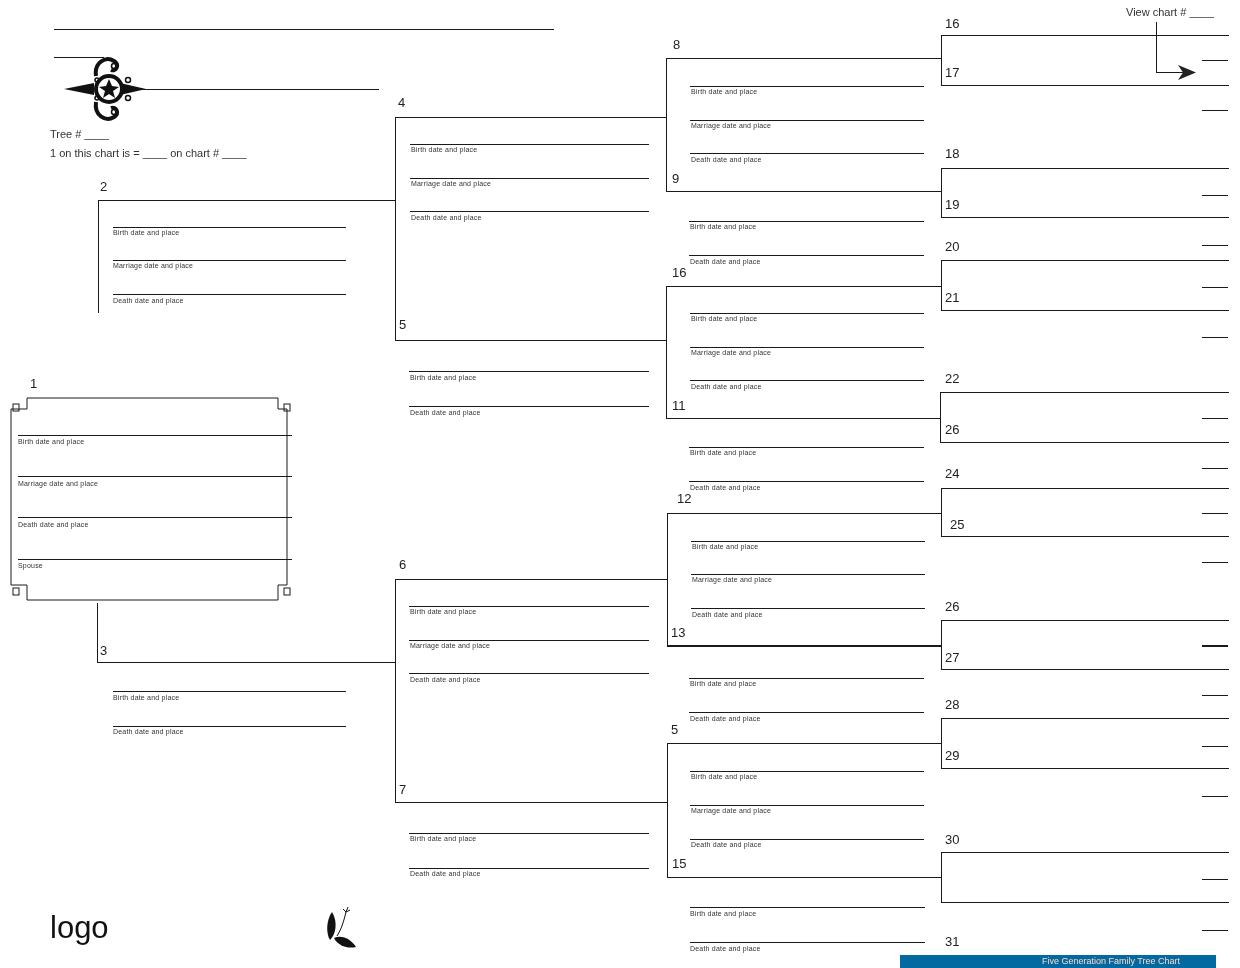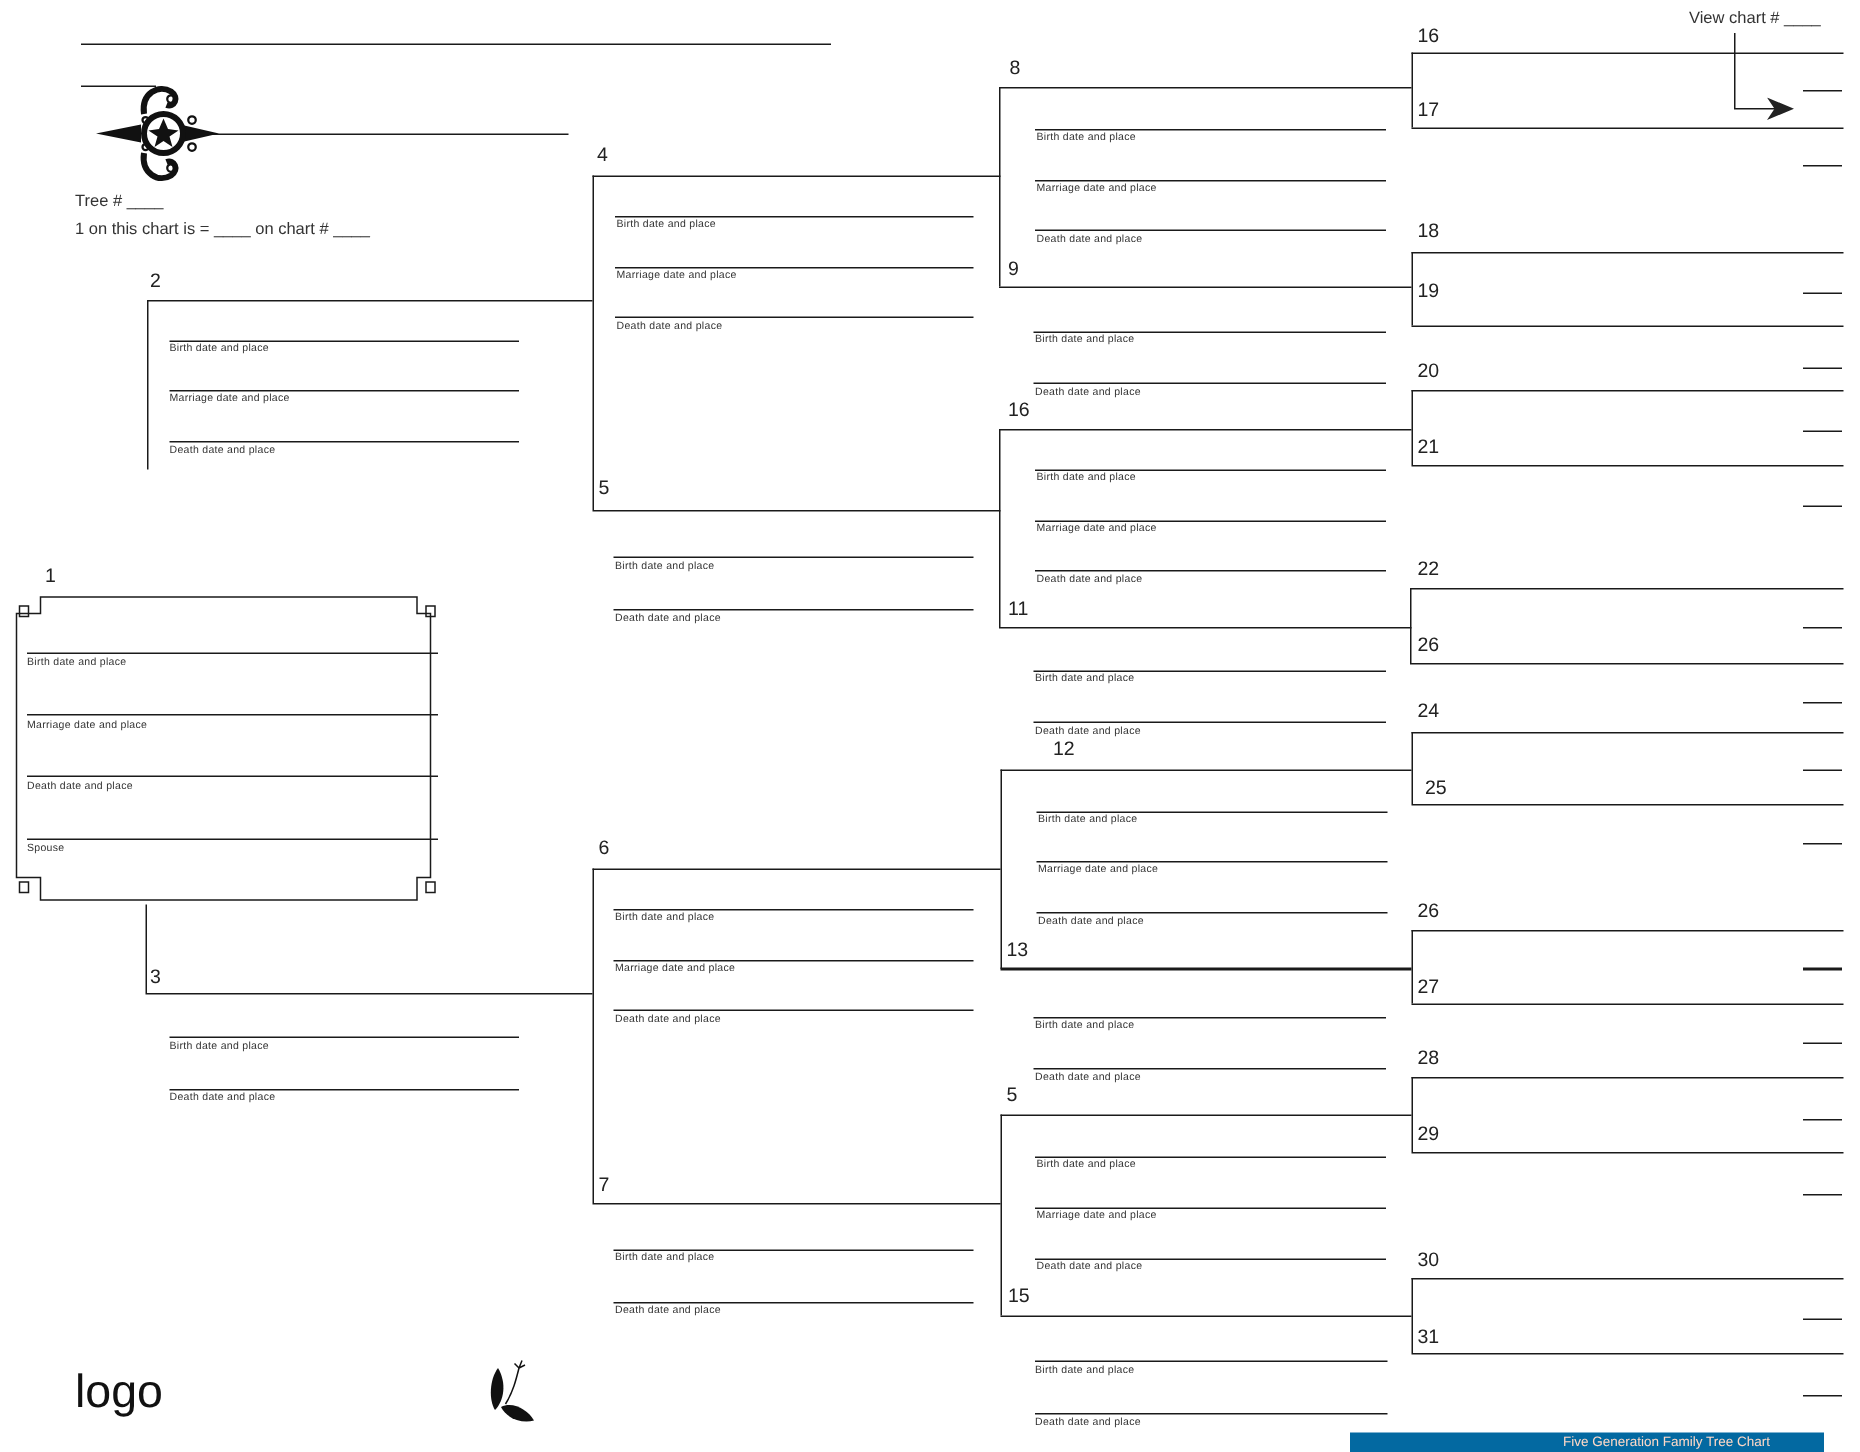--- a/index.html
+++ b/index.html
@@ -138,21 +138,21 @@
 <div class="lbl" style="left:691px;top:349px;">Marriage date and place</div>
 <div class="h" style="left:690px;top:380px;width:234px;"></div>
 <div class="lbl" style="left:691px;top:383px;">Death date and place</div>
 <div class="num" style="left:672px;top:399px;">11</div>
 <div class="h" style="left:666px;top:418px;width:275px;"></div>
 <div class="h" style="left:689px;top:447px;width:235px;"></div>
 <div class="lbl" style="left:690px;top:449px;">Birth date and place</div>
 <div class="h" style="left:689px;top:481px;width:235px;"></div>
 <div class="lbl" style="left:690px;top:484px;">Death date and place</div>
 
-<div class="num" style="left:702px;top:492px;text-align:center;">12</div>
+<div class="num" style="left:677px;top:492px;text-align:center;">12</div>
 <div class="h" style="left:667px;top:513px;width:274px;"></div>
 <div class="v" style="left:667px;top:513px;height:133px;"></div>
 <div class="h" style="left:691px;top:541px;width:234px;"></div>
 <div class="lbl" style="left:692px;top:543px;">Birth date and place</div>
 <div class="h" style="left:691px;top:574px;width:234px;"></div>
 <div class="lbl" style="left:692px;top:576px;">Marriage date and place</div>
 <div class="h" style="left:691px;top:608px;width:234px;"></div>
 <div class="lbl" style="left:692px;top:611px;">Death date and place</div>
 <div class="num" style="left:671px;top:626px;">13</div>
 <div class="h" style="left:667px;top:645px;width:274px;border-top-width:2px;"></div>
@@ -179,21 +179,21 @@
 
 <div class="num" style="left:945px;top:17px;">16</div>
 <div class="h" style="left:941px;top:35px;width:288px;"></div>
 <div class="v" style="left:941px;top:35px;height:50px;"></div>
 <div class="num" style="left:945px;top:66px;">17</div>
 <div class="h" style="left:941px;top:85px;width:288px;"></div>
 
 <div class="num" style="left:945px;top:147px;">18</div>
 <div class="h" style="left:941px;top:168px;width:288px;"></div>
 <div class="v" style="left:941px;top:168px;height:49px;"></div>
-<div class="num" style="left:945px;top:187px;">19</div>
+<div class="num" style="left:945px;top:198px;">19</div>
 <div class="h" style="left:941px;top:217px;width:288px;"></div>
 
 <div class="num" style="left:945px;top:240px;">20</div>
 <div class="h" style="left:941px;top:260px;width:288px;"></div>
 <div class="v" style="left:941px;top:260px;height:50px;"></div>
 <div class="num" style="left:945px;top:291px;">21</div>
 <div class="h" style="left:941px;top:310px;width:288px;"></div>
 
 <div class="num" style="left:945px;top:372px;">22</div>
 <div class="h" style="left:940px;top:392px;width:289px;"></div>
@@ -215,21 +215,21 @@
 
 <div class="num" style="left:945px;top:698px;">28</div>
 <div class="h" style="left:941px;top:718px;width:288px;"></div>
 <div class="v" style="left:941px;top:718px;height:50px;"></div>
 <div class="num" style="left:945px;top:749px;">29</div>
 <div class="h" style="left:941px;top:768px;width:288px;"></div>
 
 <div class="num" style="left:945px;top:833px;">30</div>
 <div class="h" style="left:941px;top:852px;width:288px;"></div>
 <div class="v" style="left:941px;top:852px;height:50px;"></div>
-<div class="num" style="left:945px;top:884px;">31</div>
+<div class="num" style="left:945px;top:935px;">31</div>
 <div class="h" style="left:941px;top:902px;width:288px;"></div>
 
 <div class="h" style="left:1202px;top:60px;width:26px;"></div>
 <div class="h" style="left:1202px;top:110px;width:26px;"></div>
 <div class="h" style="left:1202px;top:195px;width:26px;"></div>
 <div class="h" style="left:1202px;top:245px;width:26px;"></div>
 <div class="h" style="left:1202px;top:287px;width:26px;"></div>
 <div class="h" style="left:1202px;top:337px;width:26px;"></div>
 <div class="h" style="left:1202px;top:418px;width:26px;"></div>
 <div class="h" style="left:1202px;top:468px;width:26px;"></div>

